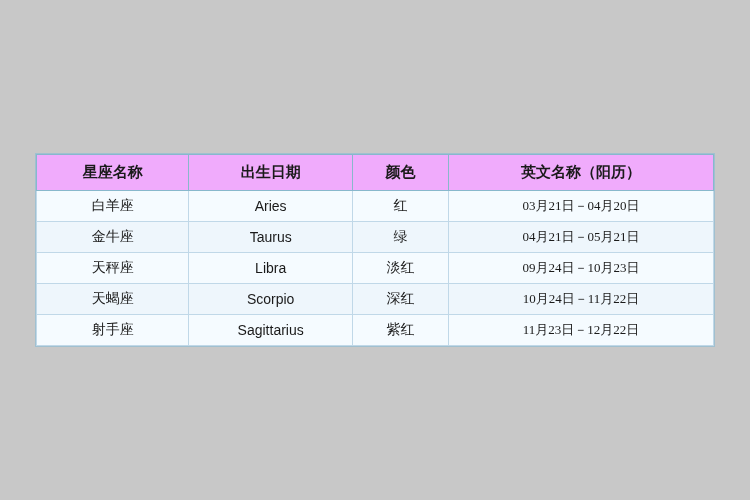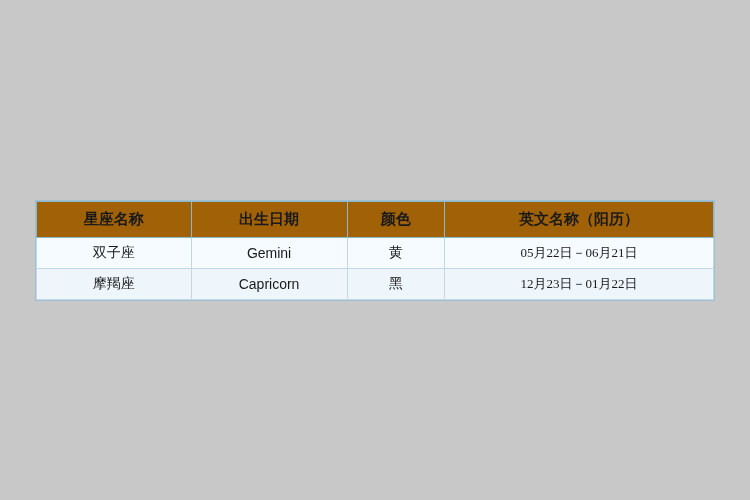--- a/index.html
+++ b/index.html
@@ -23,21 +23,21 @@
       border: 1px solid #a0c0d0;
       width: 680px;
     }
 
     table {
       width: 100%;
       border-collapse: collapse;
     }
 
     th {
-      background-color: #a16207;
+      background-color: #f0abfc;
       color: #1a1a1a;
       font-weight: bold;
       font-size: 15px;
       padding: 8px 10px;
       border: 1px solid #88b8cc;
       text-align: center;
     }
 
     td {
       background-color: #f5fbff;
@@ -68,27 +68,45 @@
   <table>
     <thead>
       <tr>
         <th>星座名称</th>
         <th>出生日期</th>
         <th>颜色</th>
         <th>英文名称（阳历）</th>
       </tr>
     </thead>
     <tbody id="table-body">
-        <tr>
-          <td>双子座</td>
-          <td class="english-name">Gemini</td>
-          <td>黄</td>
-          <td class="date-range">05月22日－06月21日</td>
+    <tr>
+          <td>白羊座</td>
+          <td class="english-name">Aries</td>
+          <td>红</td>
+          <td class="date-range">03月21日－04月20日</td>
         </tr>
         <tr>
-          <td>摩羯座</td>
-          <td class="english-name">Capricorn</td>
-          <td>黑</td>
-          <td class="date-range">12月23日－01月22日</td>
+          <td>金牛座</td>
+          <td class="english-name">Taurus</td>
+          <td>绿</td>
+          <td class="date-range">04月21日－05月21日</td>
+        </tr>
+        <tr>
+          <td>天秤座</td>
+          <td class="english-name">Libra</td>
+          <td>淡红</td>
+          <td class="date-range">09月24日－10月23日</td>
+        </tr>
+        <tr>
+          <td>天蝎座</td>
+          <td class="english-name">Scorpio</td>
+          <td>深红</td>
+          <td class="date-range">10月24日－11月22日</td>
+        </tr>
+        <tr>
+          <td>射手座</td>
+          <td class="english-name">Sagittarius</td>
+          <td>紫红</td>
+          <td class="date-range">11月23日－12月22日</td>
         </tr>
       </tbody>
   </table>
 </div>
 
 </body></html>

